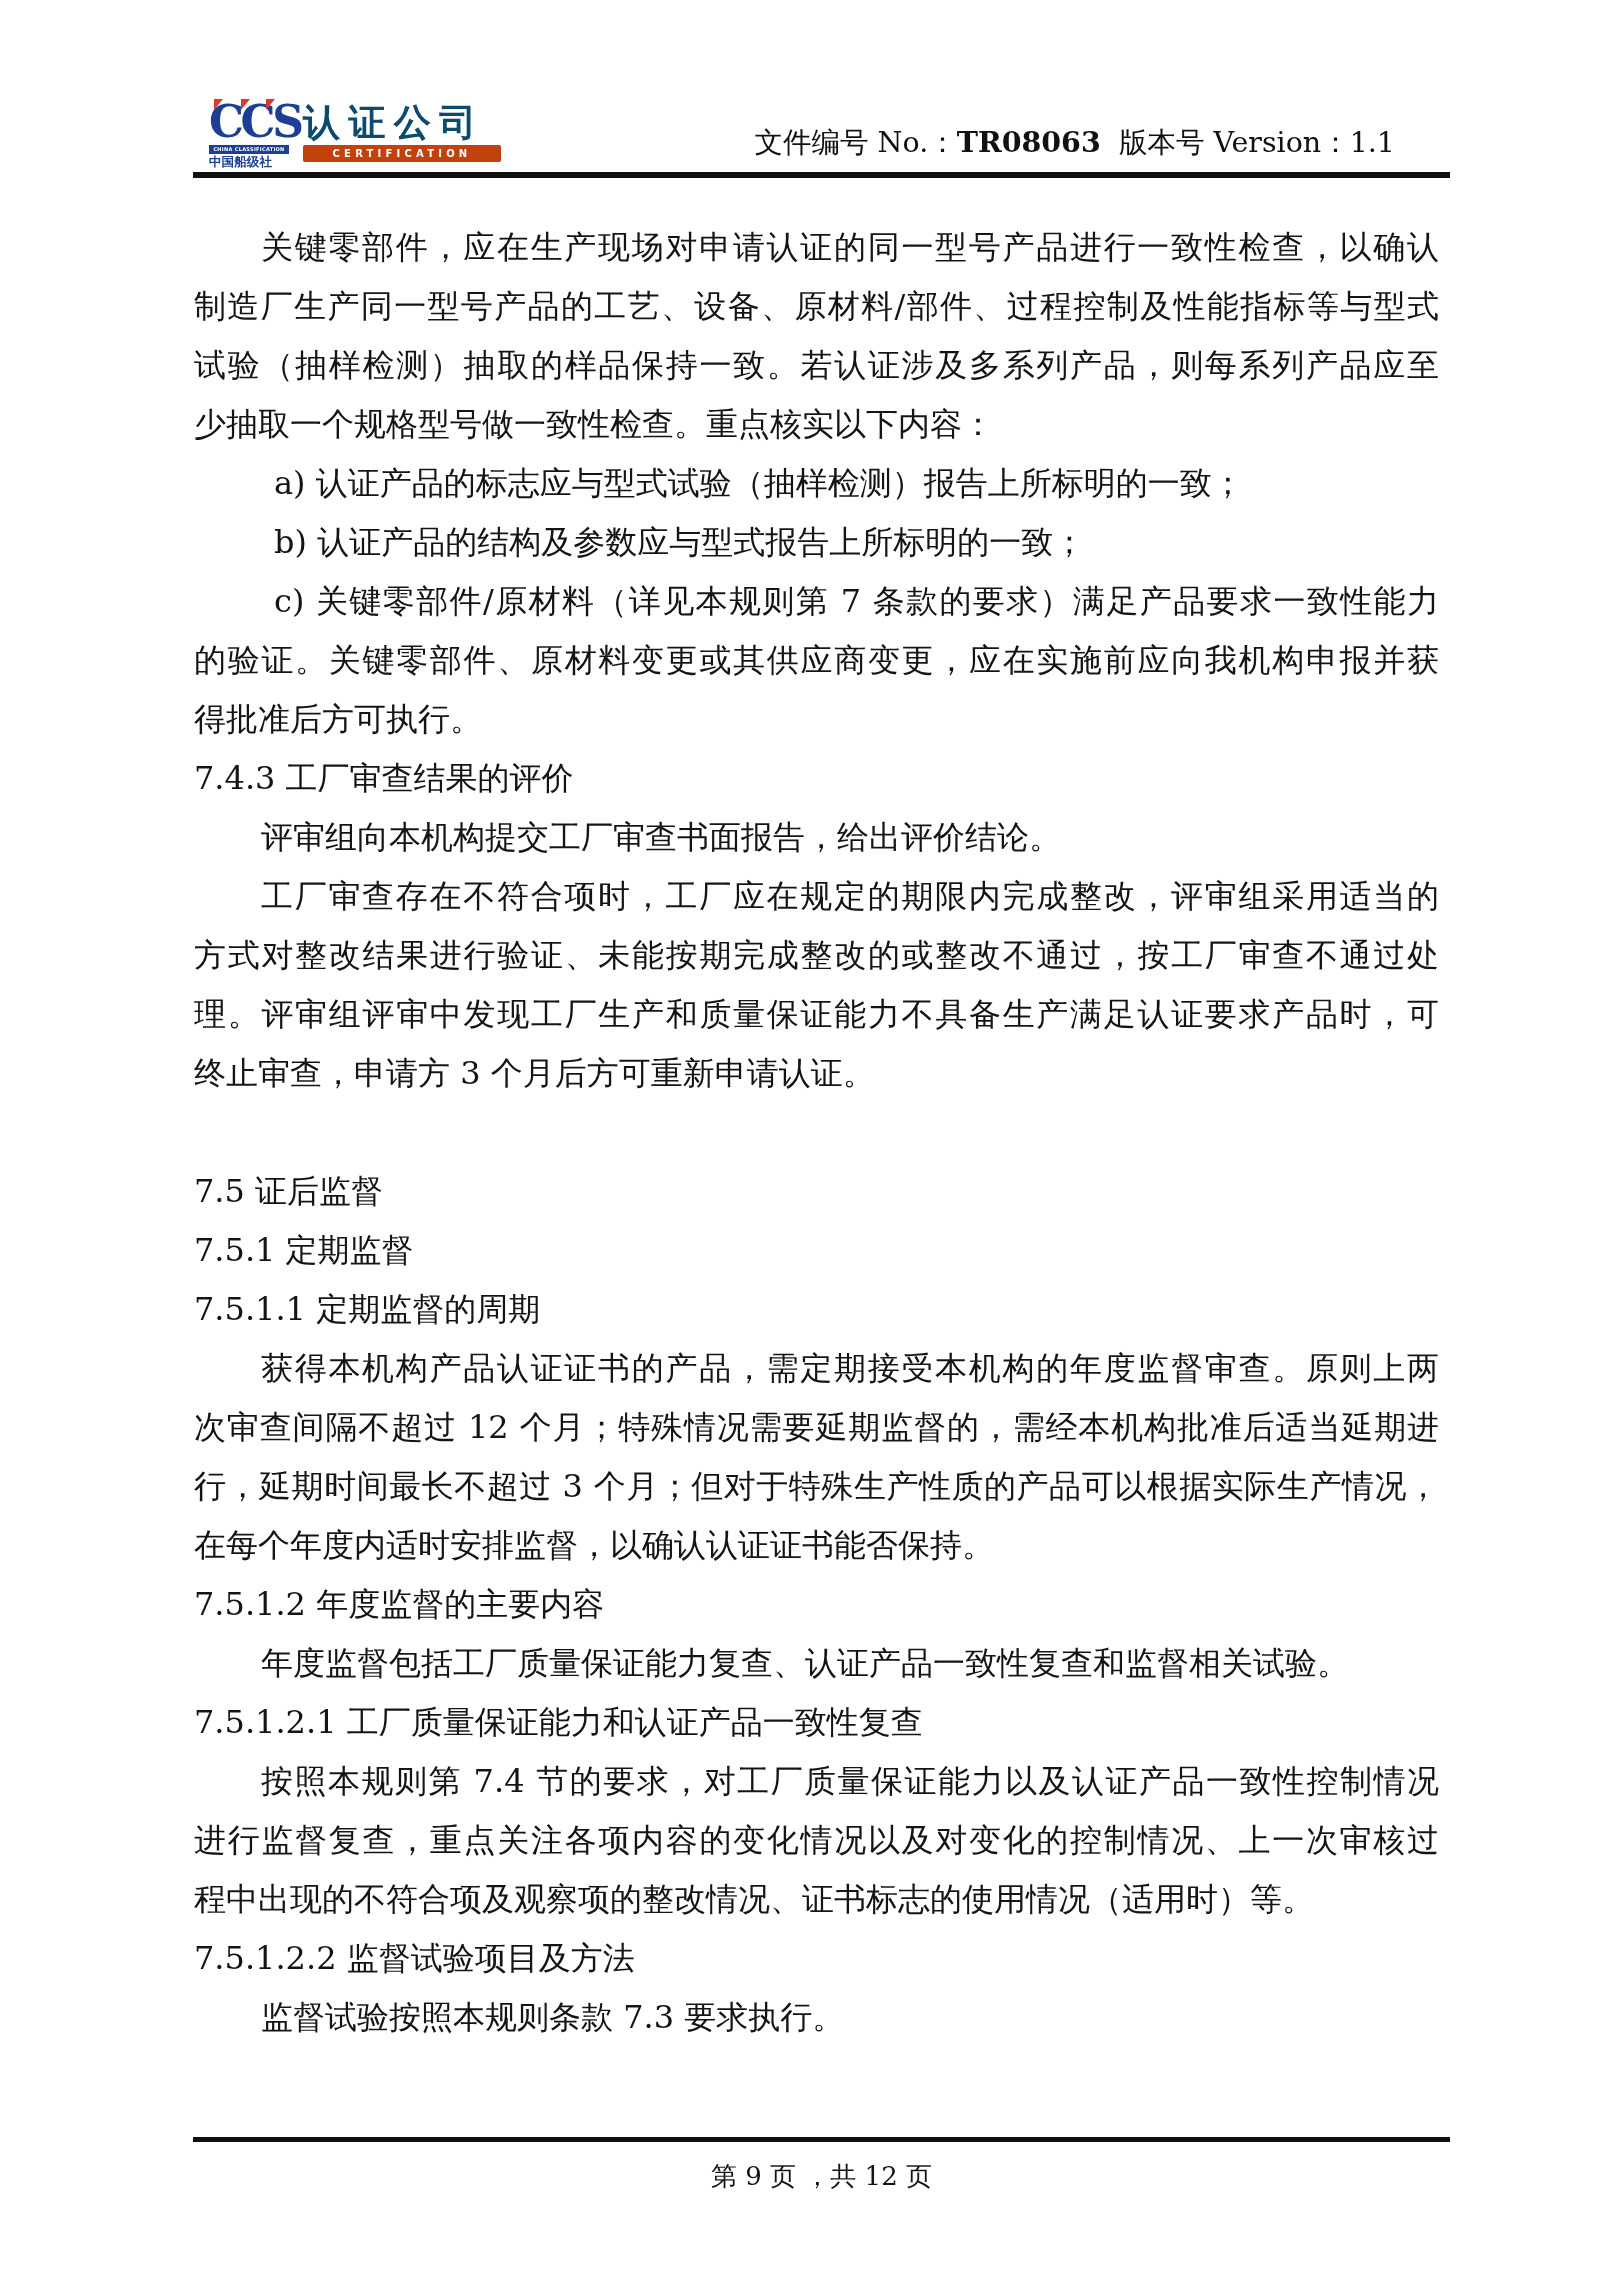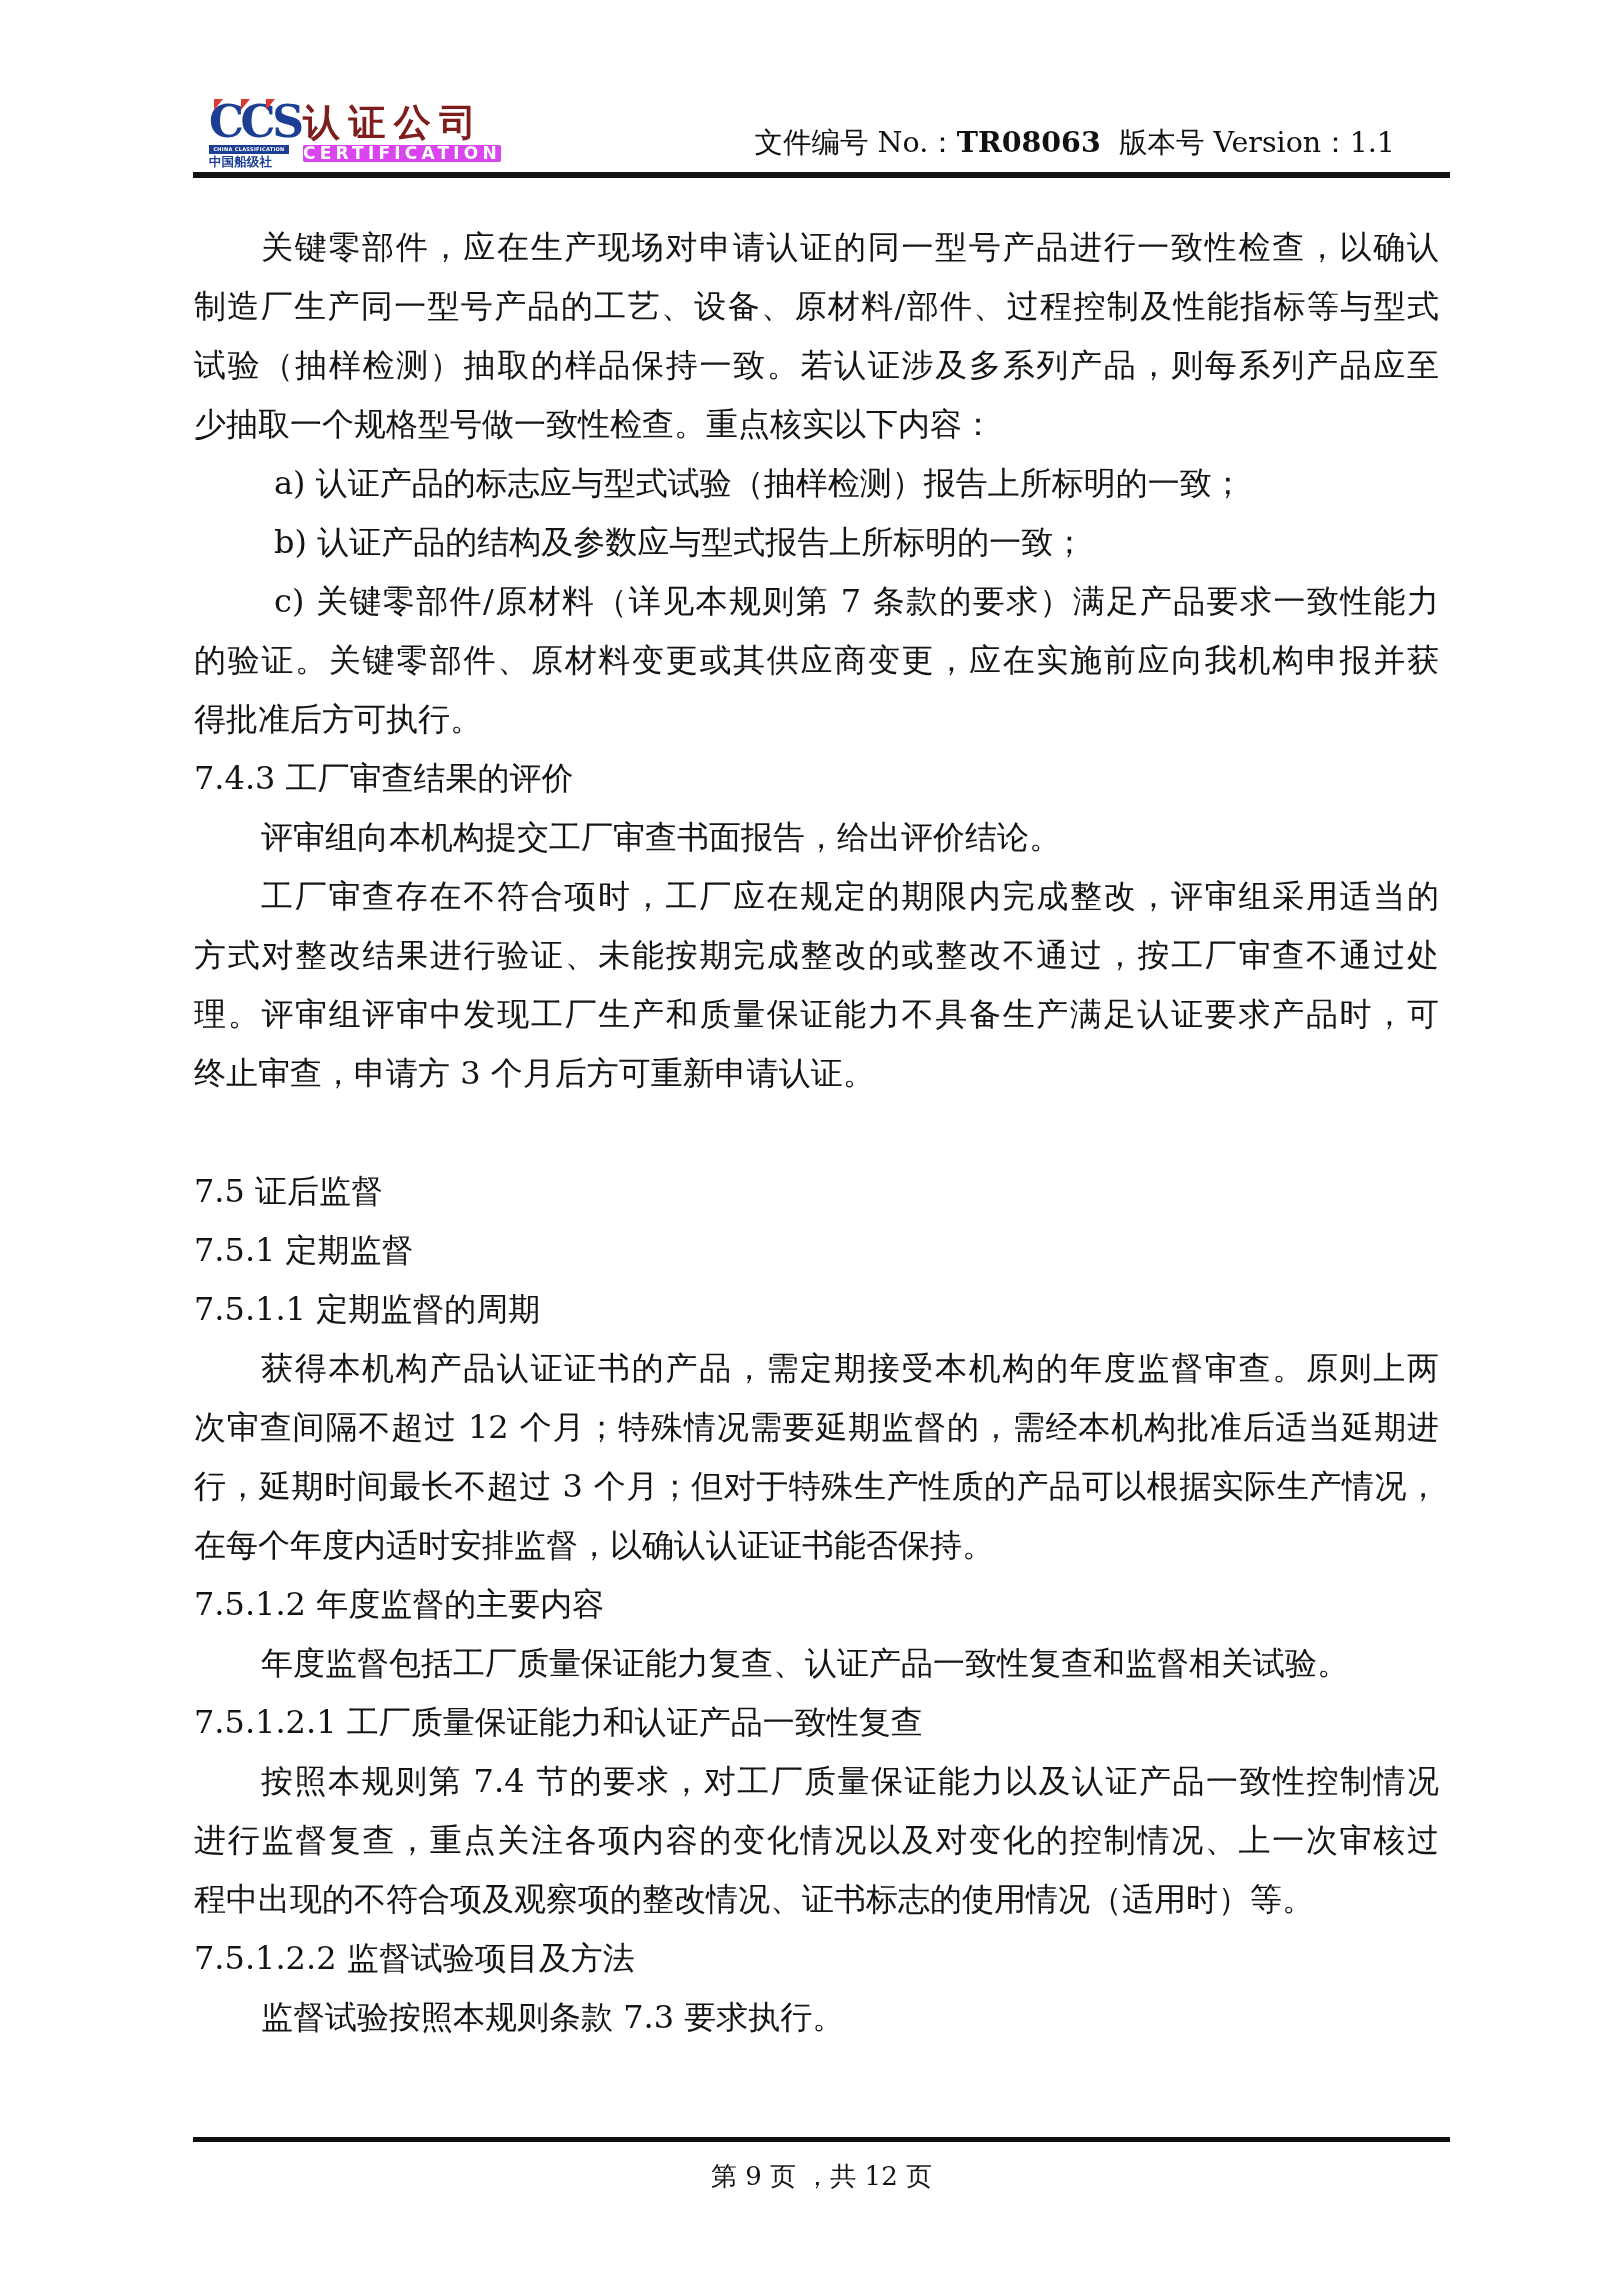--- a/index.html
+++ b/index.html
@@ -32,27 +32,27 @@
   .ccs-cn {
     margin-top:0.8px; width:82px;
     font-family:"DejaVu Sans","Liberation Sans",sans-serif;
     font-weight:bold; font-size:12.6px; color:#1c3f94;
     display:flex; justify-content:space-between;
   }
   .logo-right { position:absolute; left:303px; top:104px; width:199px; }
   .cert-cn {
     font-family:"DejaVu Sans","Liberation Sans",sans-serif;
     font-weight:bold; font-size:37px; line-height:37px;
-    color:#7f1d1d; letter-spacing:8.4px; white-space:nowrap;
+    color:#0c4a6e; letter-spacing:8.4px; white-space:nowrap;
   }
   .cert-bar {
     margin-top:4.2px; width:198px; height:17px; line-height:17px;
-    background:#d946ef; color:#ffffff; text-align:center;
+    background:#c2410c; color:#ffffff; text-align:center;
     font-family:"DejaVu Sans","Liberation Sans",sans-serif;
-    font-weight:bold; font-size:17px; letter-spacing:4.2px;
+    font-weight:bold; font-size:10px; letter-spacing:4.2px;
     border-radius:1.7px;
   }
   .doc-meta {
     position:absolute; top:126px; right:226px;
     font-size:28.5px; line-height:32px; white-space:pre; color:#111;
   }
   .doc-meta b { font-weight:bold; }
   .rule { position:absolute; left:193px; width:1257px; background:#101010; }
   .rule-top    { top:172px;  height:5.9px; }
   .rule-bottom { top:2137px; height:5px; }

